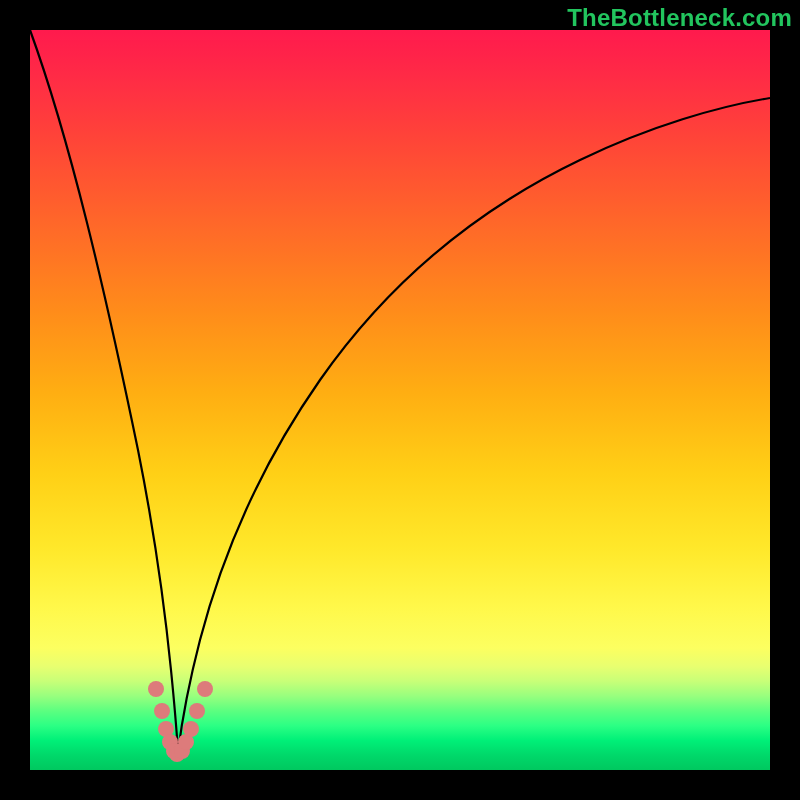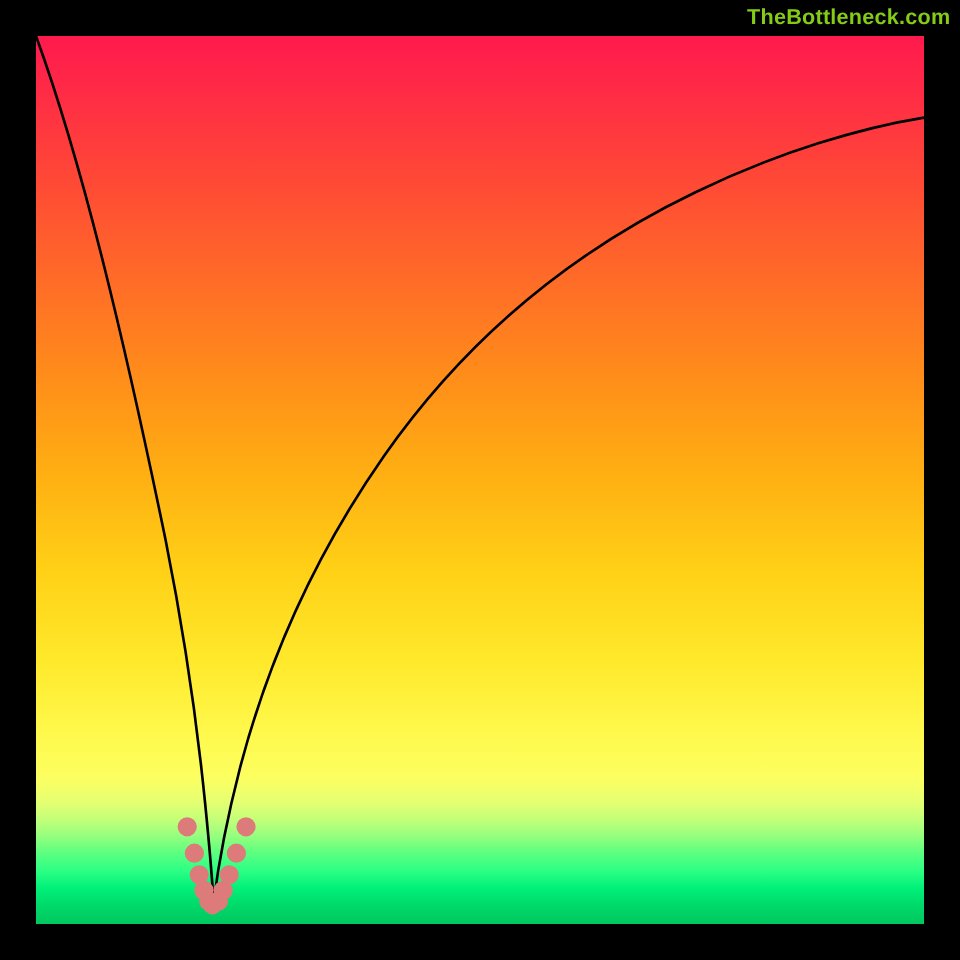--- a/index.html
+++ b/index.html
@@ -52,22 +52,22 @@
     left: 0;
     top: 0;
     width: 740px;
     height: 740px;
     overflow: visible;
   }
   .watermark {
     position: absolute;
     top: 4px;
     right: 8px;
-    color: #84cc16;
-    font-size: 18px;
+    color: #22c55e;
+    font-size: 24px;
     font-weight: 600;
     letter-spacing: 0.2px;
     user-select: none;
   }
 </style>
 </head>
 <body>
 
 <div class="frame">
   <div class="gradient"></div>

